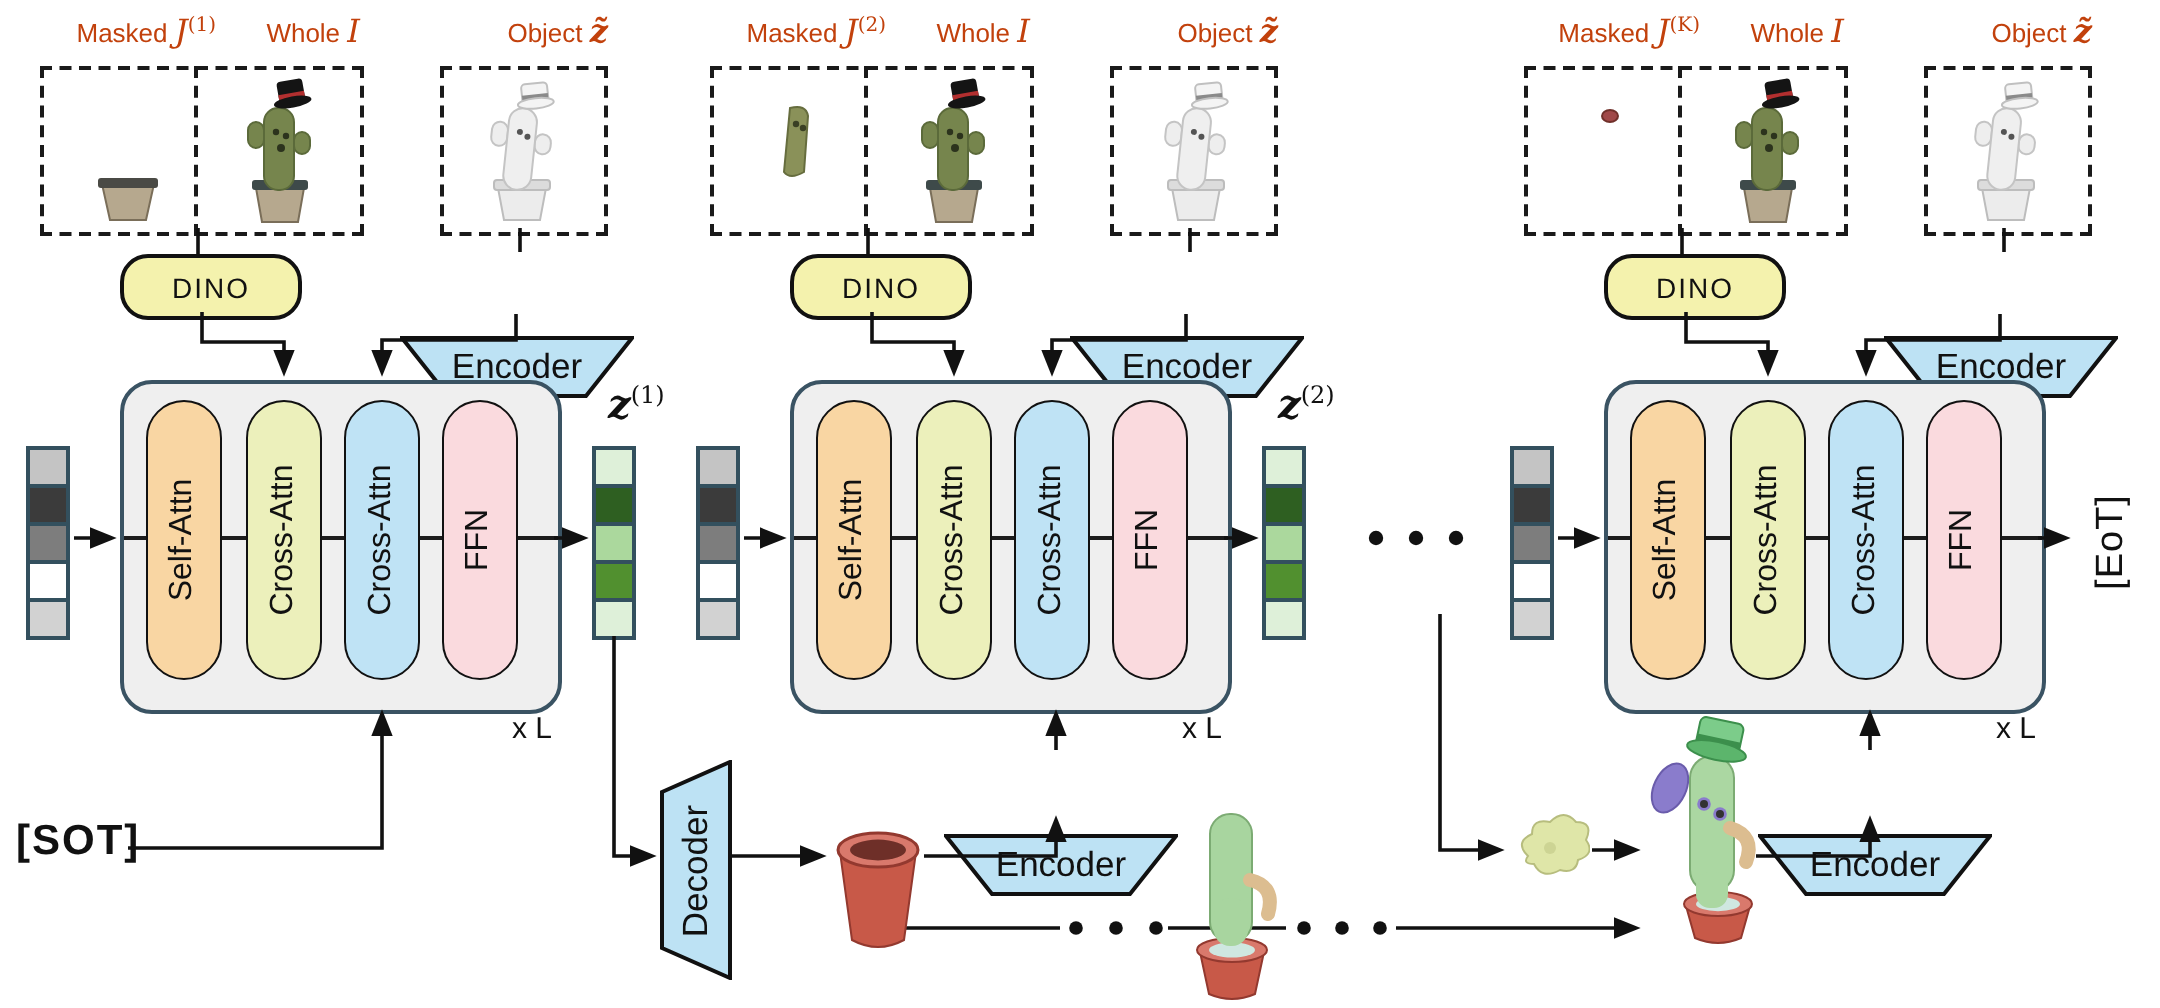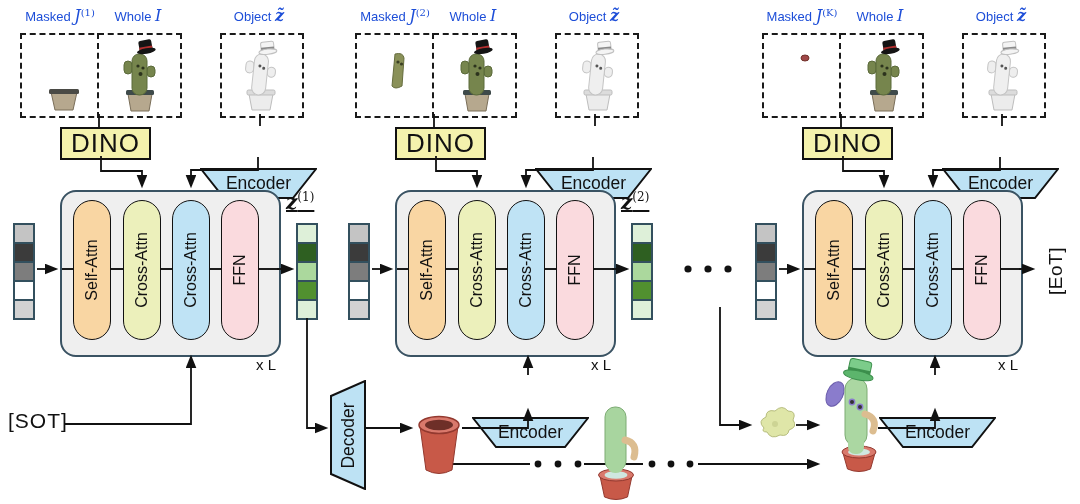--- a/index.html
+++ b/index.html
@@ -1,32 +1,32 @@
 <!DOCTYPE html>
 <html><head>
 <meta charset="utf-8">
 <style>
   html,body{margin:0;padding:0;background:#fff;}
   .canvas{position:relative;width:1080px;height:504px;background:#fff;overflow:hidden;
           font-family:"Liberation Sans",sans-serif;color:#111;}
   .sec{position:absolute;top:0;width:345px;height:504px;}
-  .lbl{position:absolute;font-size:13px;white-space:nowrap;text-align:center;color:#1d4ed8;}
+  .lbl{position:absolute;font-size:13px;white-space:nowrap;text-align:right;color:#c2410c;}
   .lbl-masked{left:12px;top:6px;width:96px;}
   .lbl-whole{left:96px;top:6px;width:84px;}
   .lbl-object{left:214px;top:6px;width:90px;}
   .mvar{font-family:"DejaVu Serif",serif;font-style:italic;font-size:16px;}
   .mvar-b{font-family:"DejaVu Serif",serif;font-style:italic;font-weight:bold;font-size:16px;}
   .msup{font-family:"DejaVu Serif",serif;font-size:10px;vertical-align:super;line-height:0;}
   .dashpair{position:absolute;left:20px;top:33px;width:158px;height:81px;border:2px dashed #1a1a1a;background:#fff;}
   .dashdiv{position:absolute;left:97px;top:33px;height:85px;border-left:2px dashed #1a1a1a;}
   .dashobj{position:absolute;left:220px;top:33px;width:80px;height:81px;border:2px dashed #1a1a1a;background:#fff;}
   .img{position:absolute;}
   .dino{position:absolute;left:60px;top:127px;width:87px;height:29px;background:#f4f2ad;
-        border:2px solid #111;border-radius:0;display:flex;align-items:center;justify-content:center;
-        font-size:26px;font-weight:500;letter-spacing:1px;}
+        border:2px solid #111;border-radius:14px;display:flex;align-items:center;justify-content:center;
+        font-size:14px;font-weight:500;letter-spacing:1px;}
   .enc{position:absolute;width:117px;height:31px;margin-top:42px;}
   .enc svg{position:absolute;left:0;top:0;}
   .enc-text{position:absolute;left:0;top:0;width:100%;height:100%;display:flex;align-items:center;
             justify-content:center;font-size:17.5px;font-weight:500;}
   .enc-top{left:200px;top:126px;}
   .enc-bot{left:137px;top:375px;}
   .block{position:absolute;left:60px;top:190px;width:217px;height:163px;background:#efefef;
          border:2px solid #3a5363;border-radius:16px;}
   .resline{position:absolute;left:0;top:76px;width:100%;height:2px;background:#1c1c1c;}
   .pill{position:absolute;top:8px;width:38px;height:140px;border:1.5px solid #111;border-radius:19px;
@@ -35,24 +35,24 @@
   .p0{left:11px;background:#f9d6a3;}
   .p1{left:61px;background:#ecf0bb;}
   .p2{left:110px;background:#bfe3f5;}
   .p3{left:159px;background:#fadade;}
   .xl{position:absolute;left:244px;top:356px;width:44px;font-size:15px;font-weight:500;text-align:center;}
   .tokcol{position:absolute;width:22px;display:flex;flex-direction:column;}
   .tok-in{left:13px;top:223px;}
   .tok-out{left:296px;top:223px;}
   .tcell{width:22px;height:21px;border:2px solid #33505e;box-sizing:border-box;background:#fff;}
   .tcell + .tcell{margin-top:-2px;}
-  .zlabel{position:absolute;left:286px;top:190px;font-size:20px;white-space:nowrap;text-decoration:underline;}
+  .zlabel{position:absolute;left:304px;top:190px;font-size:20px;white-space:nowrap;}
   .zlabel .mvar-b{font-size:20px;}
   .zlabel .msup{font-size:12px;}
-  .sot{position:absolute;left:8px;top:409px;font-size:21px;font-weight:400;letter-spacing:1px;text-align:center;}
+  .sot{position:absolute;left:8px;top:409px;font-size:21px;font-weight:700;letter-spacing:1px;text-align:center;}
   .eot{position:absolute;left:1034px;top:240px;width:44px;height:62px;display:flex;align-items:center;justify-content:center;}
   .eot span{transform:rotate(-90deg);white-space:nowrap;font-size:19px;font-weight:500;letter-spacing:.5px;}
   .decoder{position:absolute;left:330px;top:380px;width:36px;height:110px;}
   .decoder svg{position:absolute;left:0;top:0;}
   .dec-text{position:absolute;left:0;top:0;width:100%;height:100%;display:flex;align-items:center;justify-content:center;}
   .dec-text span{transform:rotate(-90deg);white-space:nowrap;font-size:17.5px;font-weight:500;}
   .overlay{position:absolute;left:0;top:0;z-index:4;pointer-events:none;}
   .img{z-index:5;}
   .sec,.sot,.eot,.decoder{z-index:3;}
 </style>

